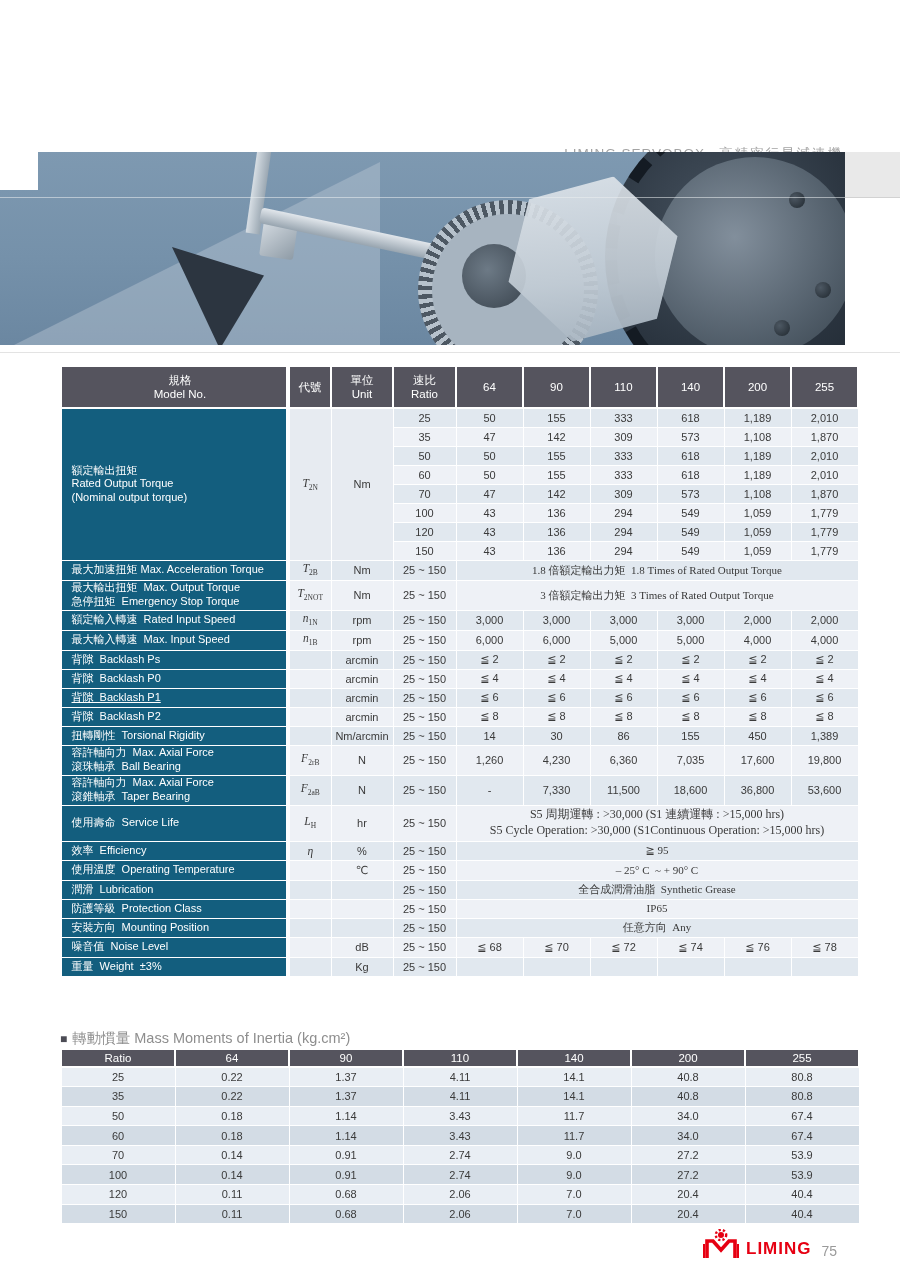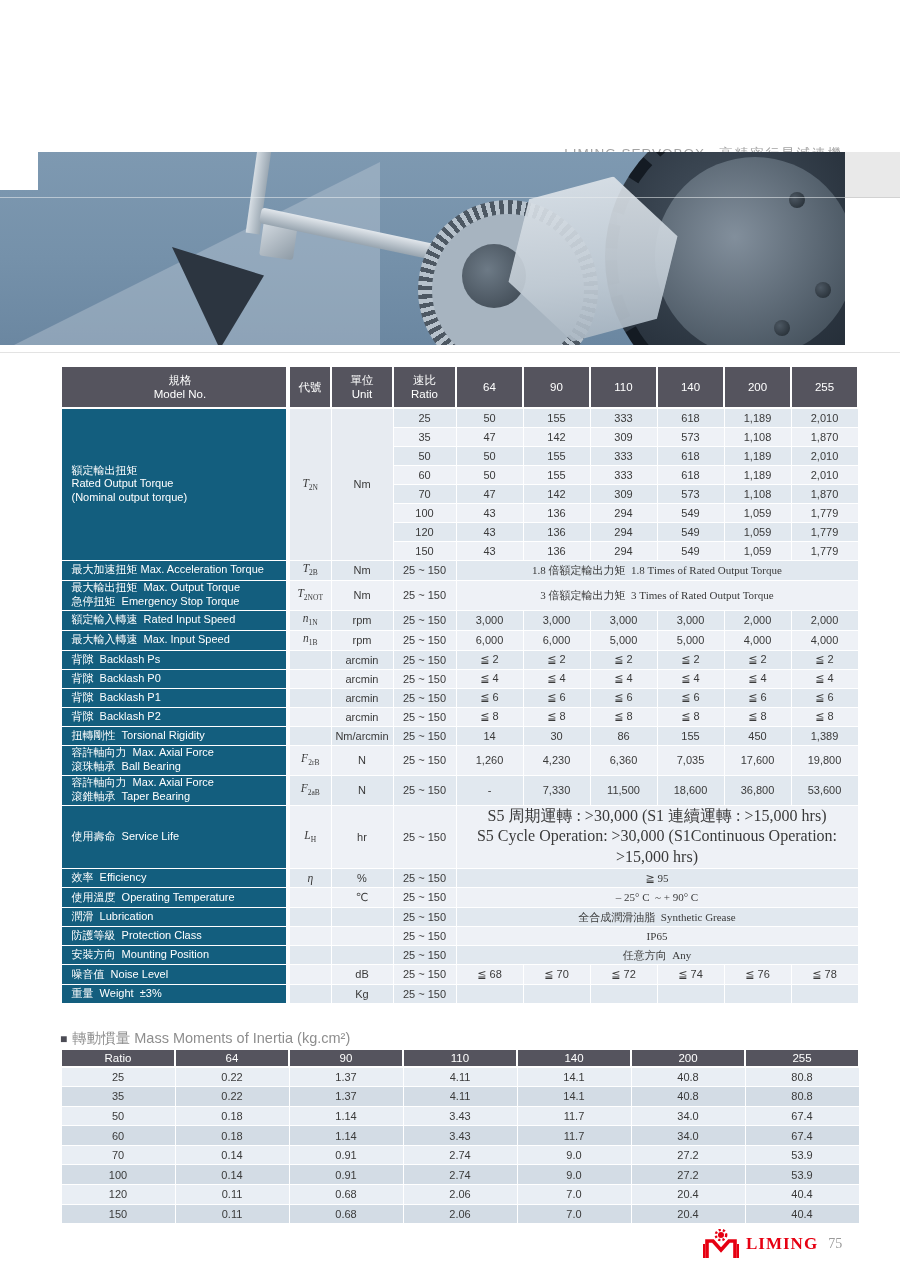--- a/index.html
+++ b/index.html
@@ -76,21 +76,21 @@
 
   .section-title { position:absolute; top:1029px; left:60px; font-size:14.5px; color:#8e8e8e; }
   .section-title .bullet { color:#4c4c55; font-size:12px; margin-right:5px; }
   .inertia-wrap { position:absolute; top:1048px; left:60px; width:798px; }
   .inertia-wrap table { width:798px; }
   .inertia-wrap tr.hd th { height:18px; }
   .inertia-wrap td { height:19.6px; }
   .i0 { background:#e9eef4; }
   .i1 { background:#d3dce5; }
 
-  .footer { position:absolute; top:1229px; left:702px; display:flex; align-items:center;font-family:Liberation Serif, serif; }
+  .footer { position:absolute; top:1229px; left:702px; display:flex; align-items:flex-end; }
   .footer .brand { color:#e60012; font-weight:bold; font-size:17px; letter-spacing:1px; margin-left:6px; }
   .footer .pageno { color:#9a9a9a; font-size:14px; margin-left:10px; }
 </style>
 </head>
 <body>
 
 <div class="page-header">
   <span>LIMING SERVOBOX</span><span class="zh">高精密行星減速機</span>
 </div>
 
@@ -280,21 +280,21 @@
           <td class="stripe1">arcmin</td>
           <td class="stripe1">25 ~ 150</td>
           <td class="stripe1">≦ 4</td>
           <td class="stripe1">≦ 4</td>
           <td class="stripe1">≦ 4</td>
           <td class="stripe1">≦ 4</td>
           <td class="stripe1">≦ 4</td>
           <td class="stripe1">≦ 4</td>
         </tr>
         <tr class="h19">
-          <td class="lbl" style="white-space: pre-wrap;">背隙  Backlash P1</td>
+          <td class="lbl" style="white-space: pre-wrap; text-decoration: underline;">背隙  Backlash P1</td>
           <td class="stripe0"></td>
           <td class="stripe0">arcmin</td>
           <td class="stripe0">25 ~ 150</td>
           <td class="stripe0">≦ 6</td>
           <td class="stripe0">≦ 6</td>
           <td class="stripe0">≦ 6</td>
           <td class="stripe0">≦ 6</td>
           <td class="stripe0">≦ 6</td>
           <td class="stripe0">≦ 6</td>
         </tr>
@@ -344,21 +344,21 @@
           <td class="stripe0">11,500</td>
           <td class="stripe0">18,600</td>
           <td class="stripe0">36,800</td>
           <td class="stripe0">53,600</td>
         </tr>
         <tr class="h36">
           <td class="lbl" style="white-space: pre-wrap;">使用壽命  Service Life</td>
           <td class="stripe1"><i class="sym">L<sub>H</sub></i></td>
           <td class="stripe1">hr</td>
           <td class="stripe1">25 ~ 150</td>
-          <td class="stripe1 span-cell" colspan="6" style="font-size: 16px;">S5 周期運轉 : &gt;30,000 (S1 連續運轉 : &gt;15,000 hrs)
+          <td class="stripe1 span-cell" colspan="6" style="font-size: 12px;">S5 周期運轉 : &gt;30,000 (S1 連續運轉 : &gt;15,000 hrs)
 S5 Cycle Operation: &gt;30,000 (S1Continuous Operation: &gt;15,000 hrs)</td>
         </tr>
         <tr class="h19">
           <td class="lbl" style="white-space: pre-wrap;">效率  Efficiency</td>
           <td class="stripe0"><i class="sym">η</i></td>
           <td class="stripe0">%</td>
           <td class="stripe0">25 ~ 150</td>
           <td class="stripe0 span-cell" colspan="6">≧ 95</td>
         </tr>
         <tr class="h20">

